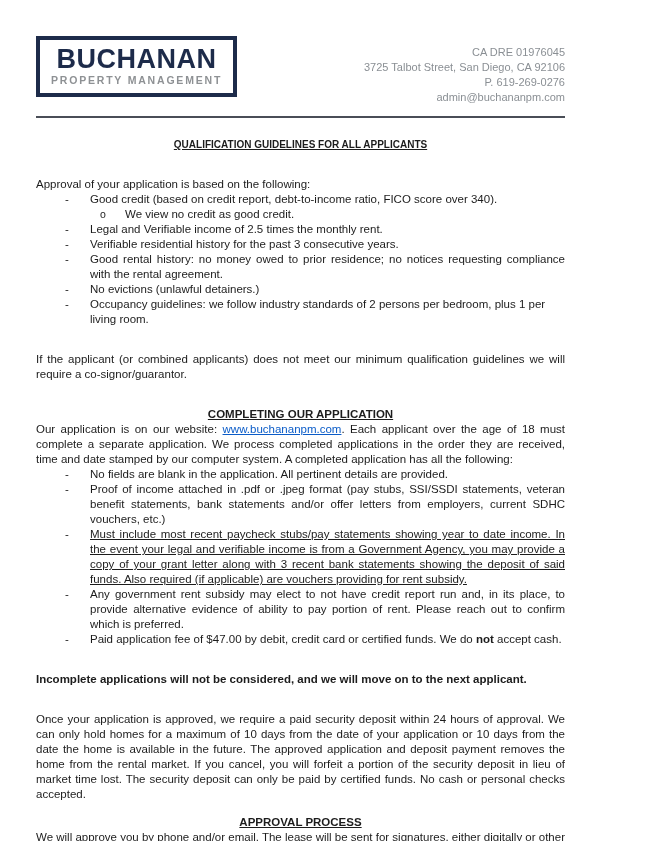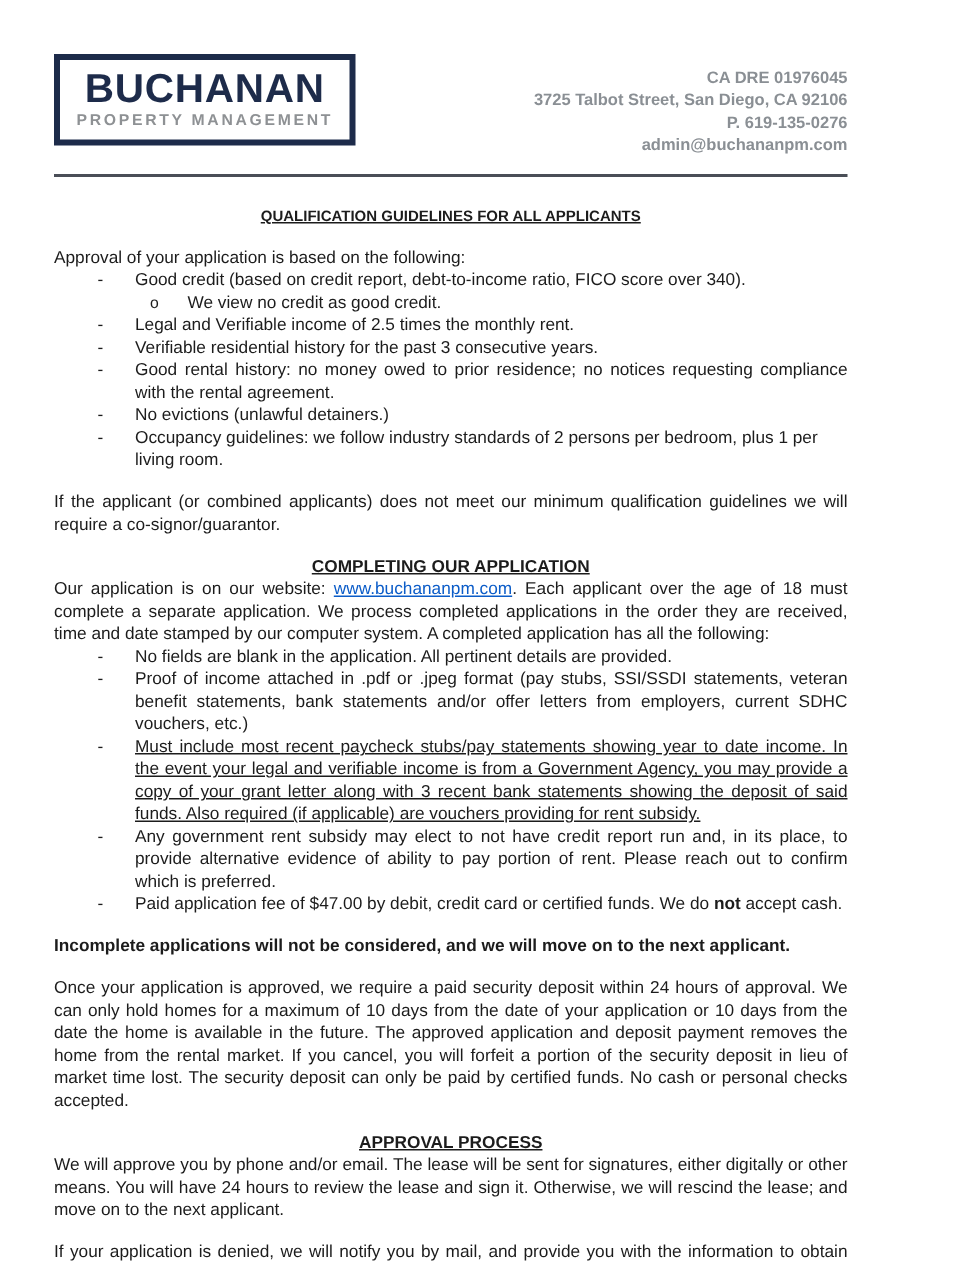--- a/index.html
+++ b/index.html
@@ -5,24 +5,24 @@
   html,body{margin:0;padding:0;background:#ffffff;}
   .page{
     width:601px;height:841px;box-sizing:border-box;
     padding:36px 36px 24px 36px;background:#ffffff;overflow:hidden;
     font-family:"Liberation Sans",sans-serif;font-size:11.5px;line-height:15px;color:#1c1c1c;
   }
   .header{display:flex;justify-content:space-between;align-items:flex-start;}
   .logo-box{border:4px solid #1d2b4a;padding:5px 11px 6px;text-align:center;background:#fff;}
   .logo-primary{font-size:27px;font-weight:bold;color:#1d2b4a;letter-spacing:.5px;line-height:28px;white-space:nowrap;}
   .logo-secondary{font-size:10.5px;font-weight:bold;color:#8e9194;letter-spacing:1.8px;line-height:13px;margin-top:1px;white-space:nowrap;}
-  .contact{text-align:right;color:#8a8f94;font-size:11px;line-height:15px;padding-top:9px;font-weight:bold;}
+  .contact{text-align:right;color:#8a8f94;font-size:11px;line-height:15px;padding-top:9px;}
   .divider{border:none;border-top:2px solid #4a4e57;margin:11px 0 0 0;}
   .title{text-align:center;font-weight:bold;text-decoration:underline;font-size:10px;margin-top:19px;}
-  .sect{margin-top:13px;}
+  .sect{margin-top:25px;}
   p{margin:0;}
   .just{text-align:justify;}
   .bullet{display:flex;padding-left:29px;}
   .bullet .marker{flex:0 0 25px;}
   .sub-bullet{display:flex;padding-left:64px;}
   .sub-bullet .marker{flex:0 0 25px;font-size:10.5px;}
   .btxt{flex:1 1 auto;}
   .bold{font-weight:bold;}
   .und{text-decoration:underline;}
   .bold-und{font-weight:bold;}
@@ -35,21 +35,21 @@
 <div class="page">
 
   <div class="header">
     <div class="logo-box">
       <div class="logo-primary">BUCHANAN</div>
       <div class="logo-secondary">PROPERTY MANAGEMENT</div>
     </div>
     <div class="contact">
       <div>CA DRE 01976045</div>
       <div>3725 Talbot Street, San Diego, CA 92106</div>
-      <div>P. 619-135-0276</div>
+      <div>P. 619-269-0276</div>
       <div>admin@buchananpm.com</div>
     </div>
   </div>
 
   <hr class="divider">
 
   <div class="title">QUALIFICATION GUIDELINES FOR ALL APPLICANTS</div>
 
   <div class="sect">
     <p>Approval of your application is based on the following:</p>

